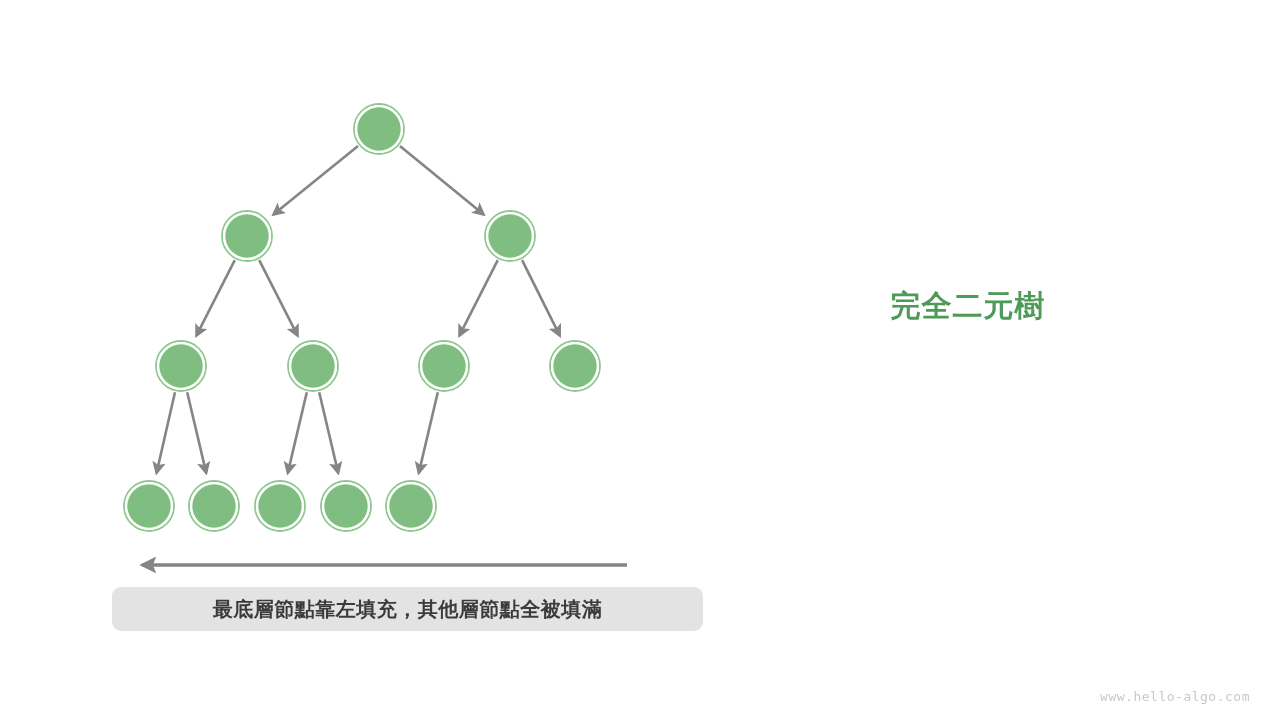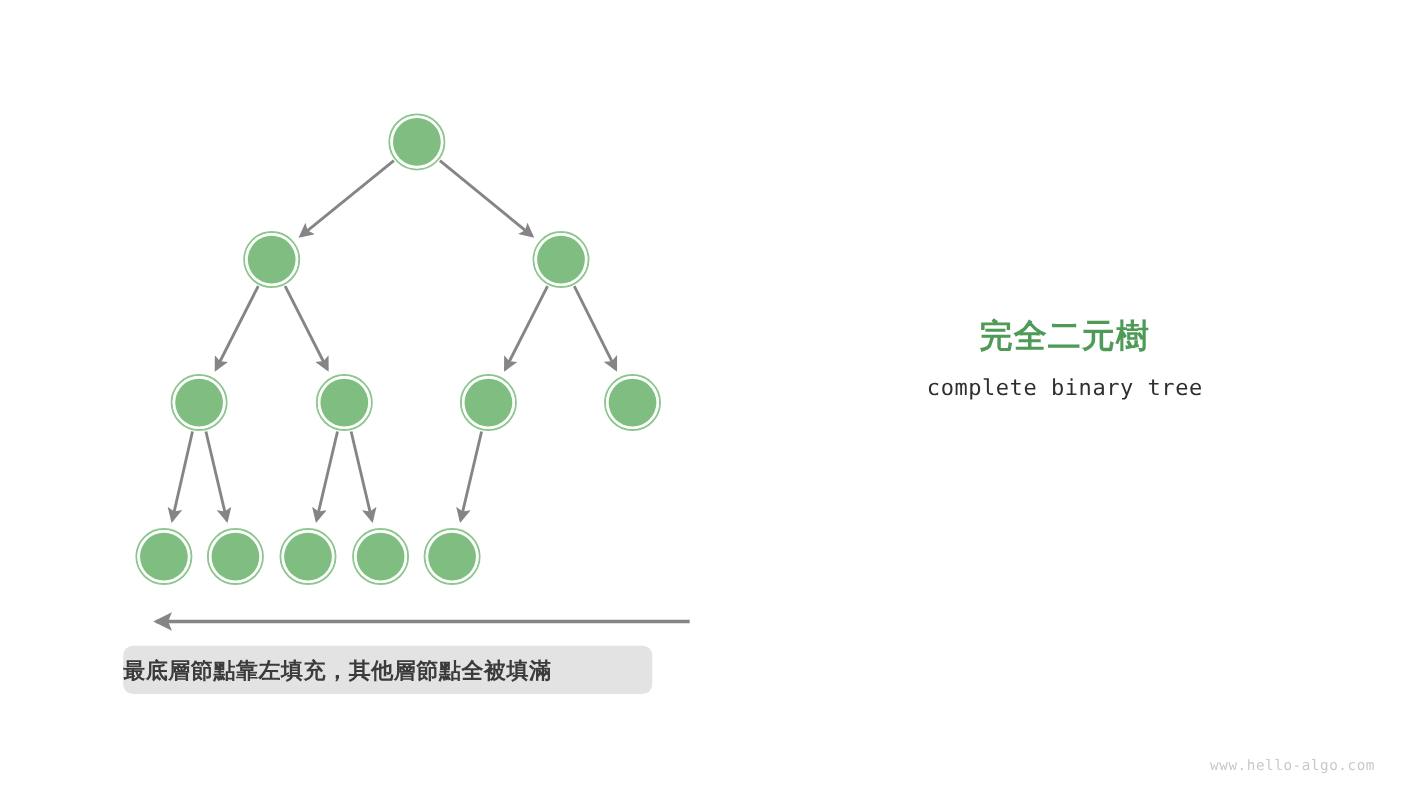--- a/index.html
+++ b/index.html
@@ -40,26 +40,27 @@
     font-family: "DejaVu Sans Mono", "Liberation Mono", monospace;
     font-size: 20px;
     color: #2f2f2f;
     margin-top: 18px;
     letter-spacing: 0.5px;
   }
   .caption-box {
     position: absolute;
     left: 112px;
     top: 587px;
-    width: 481px;
+    width: 591px;
     height: 44px;
     background: #e3e3e3;
     border-radius: 9px;
     display: flex;
     align-items: center;
+    justify-content: center;
   }
   .caption-text {
     font-family: "Liberation Sans", sans-serif;
     font-size: 20px;
     font-weight: bold;
     color: #3b3b3b;
     letter-spacing: 0.5px;
   }
   .watermark {
     position: absolute;
@@ -160,20 +161,19 @@
         <circle cx="411" cy="506" r="21.7" fill="#7fbe80" stroke="none"></circle>
       </g>
     </g>
   <g id="direction-arrow-layer">
       <line x1="627" y1="565" x2="142" y2="565" stroke="#858588" stroke-width="3.4" stroke-linecap="butt" marker-end="url(#arrowhead-big)"></line>
     </g>
 </svg>
 
 <div class="label-block">
   <div class="title-zh">完全二元樹</div>
-  <div class="title-en">complete binary tree</div>
 </div>
 
 <div class="caption-box">
   <span class="caption-text">最底層節點靠左填充，其他層節點全被填滿</span>
 </div>
 
 <div class="watermark">www.hello-algo.com</div>
 
 </body></html>

